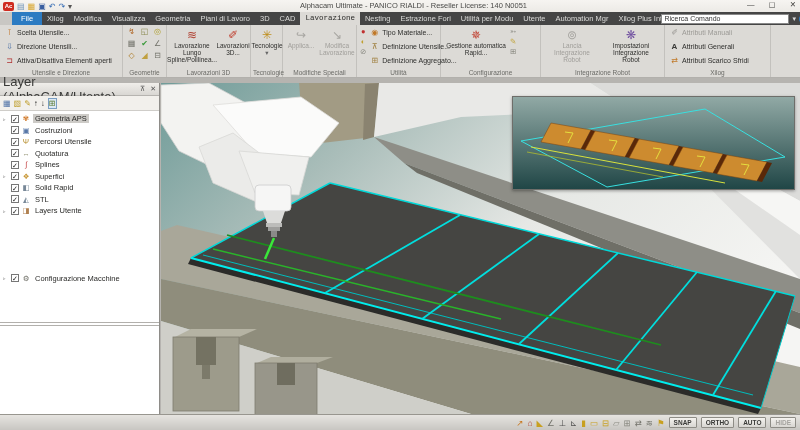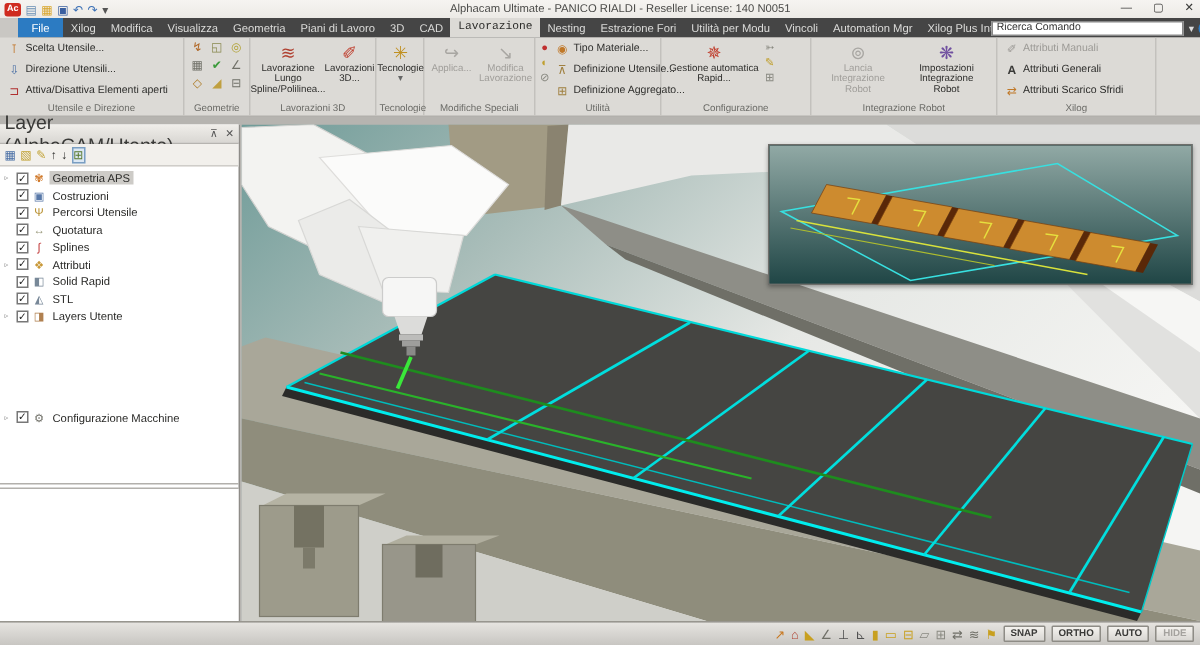--- a/index.html
+++ b/index.html
@@ -123,21 +123,21 @@
       <span class="tab">Modifica</span>
       <span class="tab">Visualizza</span>
       <span class="tab">Geometria</span>
       <span class="tab">Piani di Lavoro</span>
       <span class="tab">3D</span>
       <span class="tab">CAD</span>
       <span class="tab active">Lavorazione</span>
       <span class="tab">Nesting</span>
       <span class="tab">Estrazione Fori</span>
       <span class="tab">Utilità per Modu</span>
-      <span class="tab">Vincoli</span>
+      <span class="tab">Utente</span>
       <span class="tab">Automation Mgr</span>
       <span class="tab">Xilog Plus Interfa</span>
 
     </div>
     <div class="tabsearch">
       <input class="cmdbox" value="Ricerca Comando" style="">
       <span class="chev">▾</span>
       <span class="helpbtn">?</span>
     </div>
   </div>
@@ -335,21 +335,21 @@
         <div class="trow">
           <span class="exp"></span>
           <span class="cb">✓</span>
           <span class="ticon" style="color:#c03838;font-style:italic">∫</span>
           <span class="tlabel">Splines</span>
         </div>
         <div class="trow">
           <span class="exp">▹</span>
           <span class="cb">✓</span>
           <span class="ticon" style="color:#c89838">❖</span>
-          <span class="tlabel">Attributi</span>
+          <span class="tlabel">Superfici</span>
         </div>
         <div class="trow">
           <span class="exp"></span>
           <span class="cb">✓</span>
           <span class="ticon" style="color:#788898">◧</span>
           <span class="tlabel">Solid Rapid</span>
         </div>
         <div class="trow">
           <span class="exp"></span>
           <span class="cb">✓</span>

